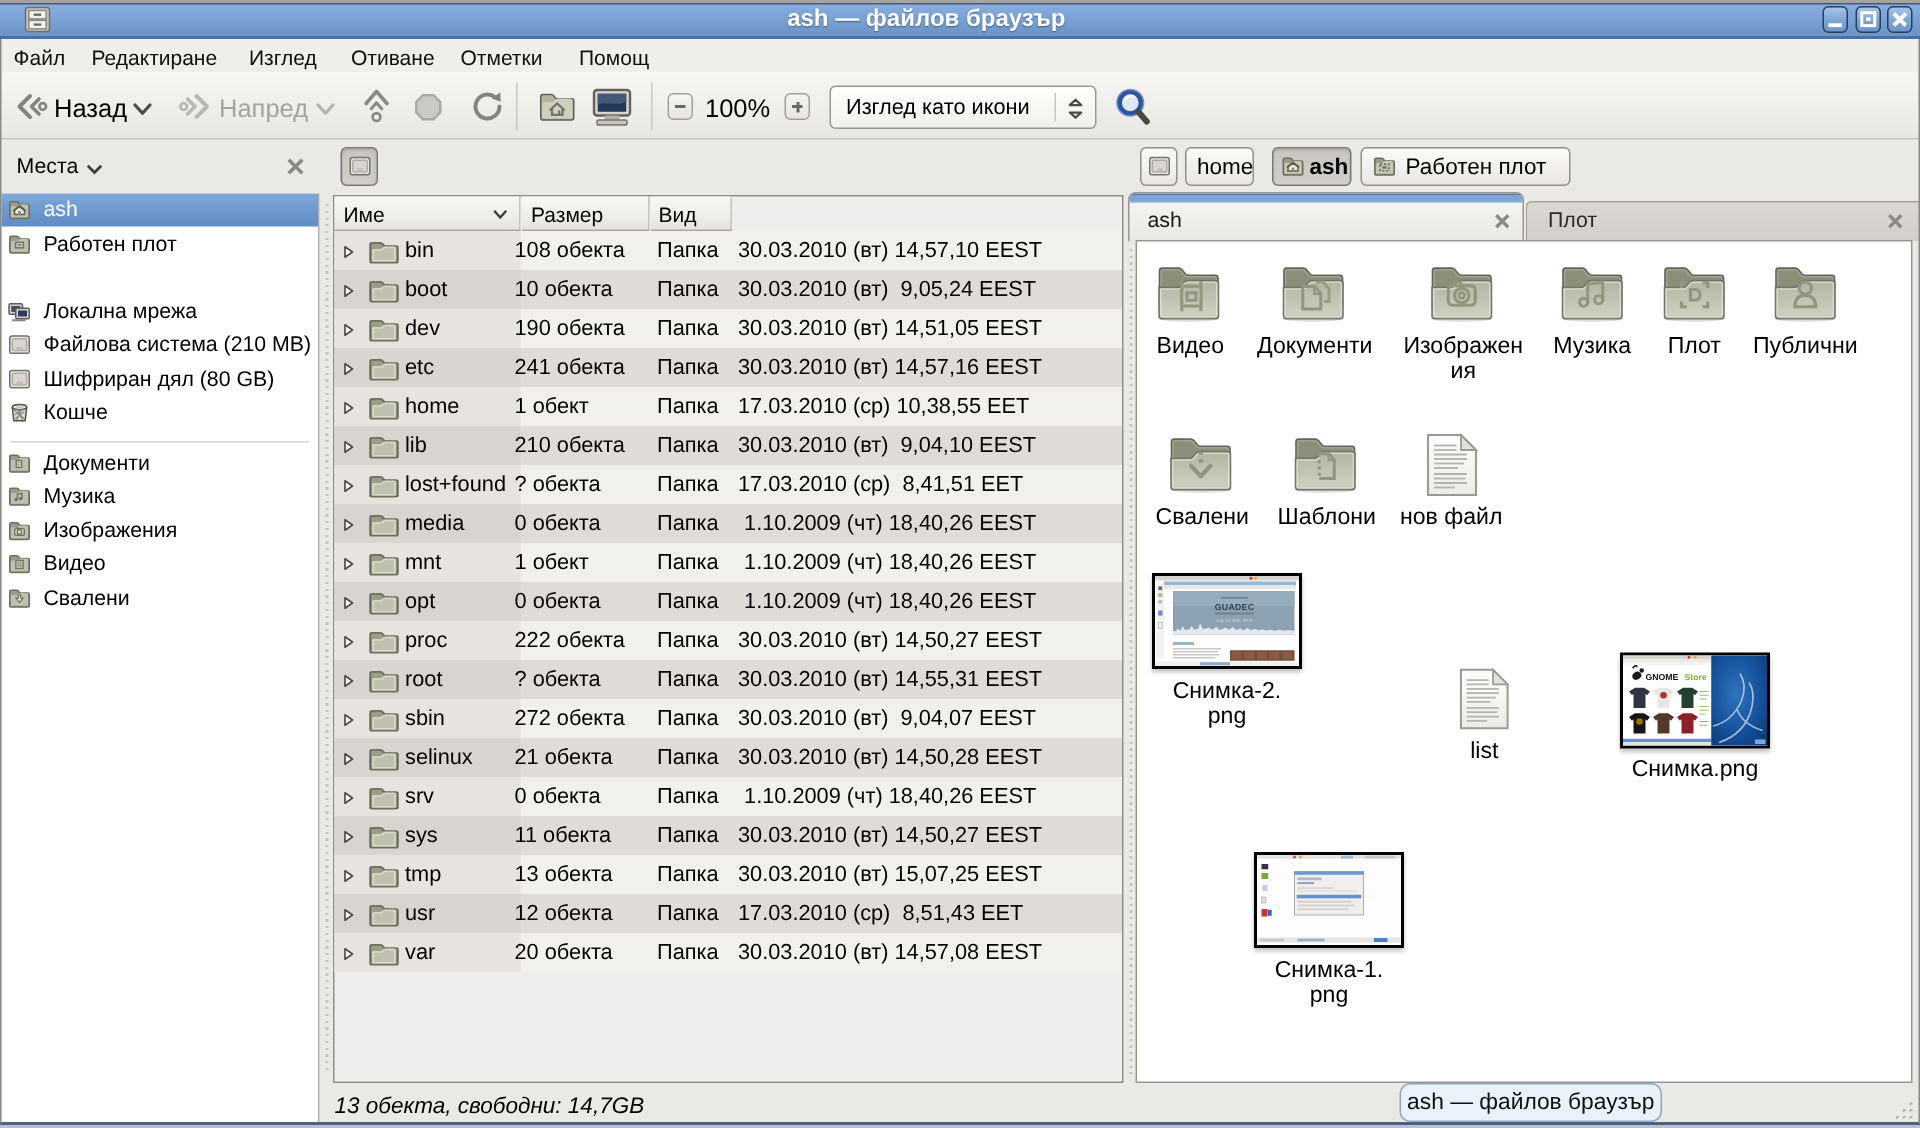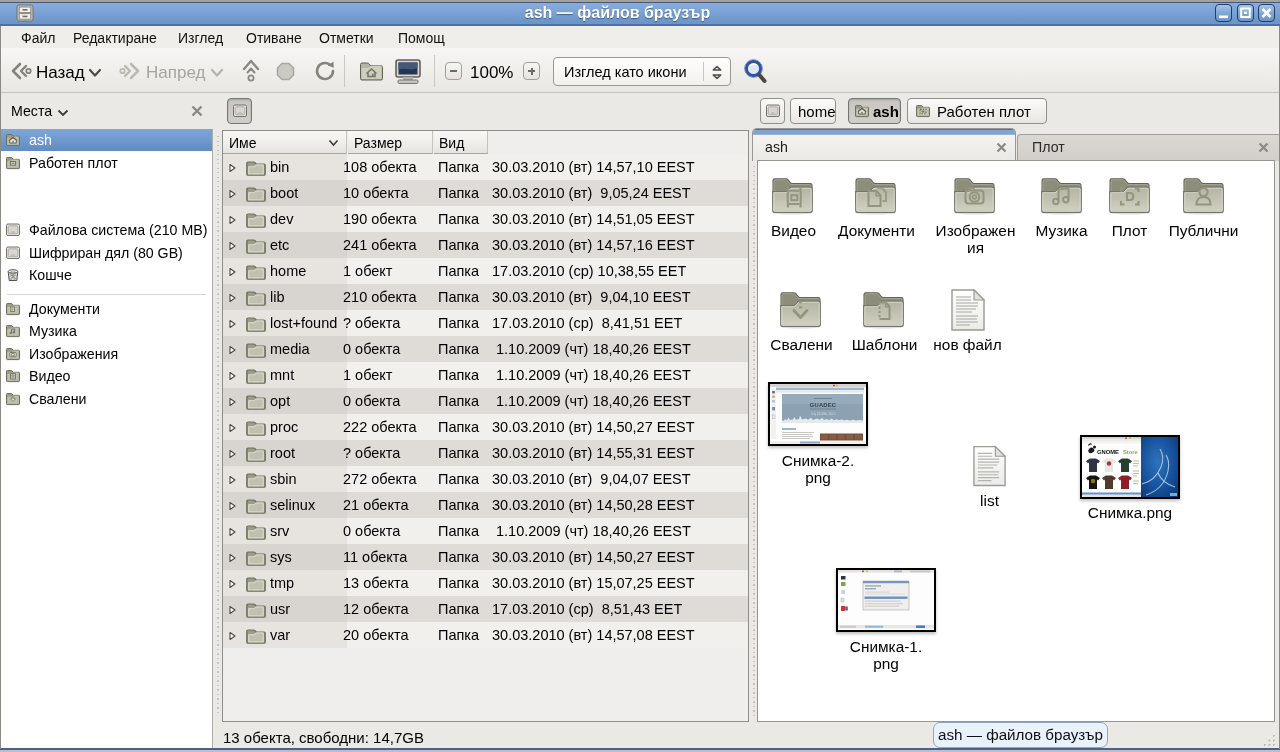--- a/index.html
+++ b/index.html
@@ -12,21 +12,21 @@
 #titlebar { left:0; top:0; width:1280px; height:26px;
   background:linear-gradient(#8db1df 0%, #7ba3d6 45%, #7097c9 78%, #6d94c6 100%);
   box-shadow:inset 0 2px 0 #a5a19b, inset 0 3px 0 #44597c, inset 0 -2px 0 #4a72a6; }
 #title-text { left:0; top:4px; width:1235px; text-align:center; color:#fff; font-size:16px; font-weight:bold;
   text-shadow:0 1px 1px rgba(20,40,70,.55); }
 .winbtn { top:4px; width:17px; height:18px; border:1px solid #223f63; border-radius:4px;
   background:linear-gradient(#a9c4e8 0%, #7fa7d6 50%, #6b95c9 100%); }
 
 
 #menubar { left:0; top:26px; width:1280px; height:22px; background:#f0eeea; }
-#menubar .mi { position:absolute; top:4px; font-size:14px; color:#101010;margin-left:12px; }
+#menubar .mi { position:absolute; top:4px; font-size:14px; color:#101010; }
 
 
 #toolbar { left:0; top:48px; width:1280px; height:45px;
   background:linear-gradient(#f7f6f4, #e9e7e3); border-bottom:1px solid #c6c3bd; }
 .tbtext { position:absolute; font-size:17px; color:#000; }
 .dis { color:#a5a59e; }
 .tsep { position:absolute; top:55px; width:1px; height:32px; background:#cac7c1; }
 .zbtn { position:absolute; top:62px; width:17px; height:18px; border:1px solid #a29f99; border-radius:4px;
   background:linear-gradient(#f6f5f3,#e7e4e0); }
 .zbtn i { position:absolute; left:4px; top:7px; width:7px; height:2px; background:#6b6b64; }
@@ -62,21 +62,21 @@
 .lrow .date { position:absolute; left:269px; top:5px; }
 .lrow .ficon { position:absolute; left:20.5px; top:4.5px; }
 .lrow .exp { position:absolute; left:3.5px; top:8px; }
 
 
 #iconview { left:757px; top:160px; width:518px; height:562px; border:1px solid #96988f; background:#fff; }
 .ilabel { position:absolute; font-size:15.4px; color:#000; text-align:center; line-height:17px; }
 .thumb { position:absolute; border:2px solid #000; background:#fff; box-shadow:0 2px 3px rgba(0,0,0,.25); }
 
 
-#status { left:223px; top:729px; font-size:15px; color:#000; }
+#status { left:223px; top:729px; font-size:15px; color:#000;font-style:italic; }
 #tooltip { left:933px; top:722px; width:175px; height:26px; background:#e9f1fb; border:1px solid #8fa5c8;
   border-radius:7px; text-align:center; font-size:15.2px; color:#111; line-height:24px; }
 #botline { left:0; top:748px; width:1280px; height:2px; background:#4d6283; }
 #botline2 { left:0; top:750px; width:1280px; height:2px; background:#b7c0cf; }
 </style>
 </head>
 <body>
 <svg width="0" height="0" style="position:absolute">
 <defs>
 <linearGradient id="fg48" x1="0" y1="0" x2="0" y2="1">
@@ -250,20 +250,30 @@
     </div>
 <div class="srow" style="top:22.5px;">
       <svg class="ic" width="16" height="16" viewBox="0 0 16 16">
         <path d="M1.5 12.8 L1.5 3.4 Q1.5 2.5 2.4 2.5 L6.2 2.5 Q6.8 2.5 7.2 3 L8.2 4.3 L13.7 4.3 Q14.5 4.3 14.5 5.1 L14.5 12.8 Q14.5 13.6 13.6 13.6 L2.4 13.6 Q1.5 13.6 1.5 12.8 Z" fill="#9b9c88" stroke="#6e6f5d"></path>
         <path d="M2.3 12.8 L2.3 6.2 Q2.3 5.7 2.9 5.7 L6 5.7 Q6.5 5.7 6.9 5.3 L7.6 4.7 Q7.9 4.4 8.4 4.4 L13 4.4 Q13.7 4.4 13.7 5.1 L13.7 12.8 Z" fill="#c0c0b0"></path>
         <rect x="5.4" y="6.6" width="5.2" height="3.6" fill="#e3e1d4" stroke="#6e6f5d" stroke-width="1"></rect>
         <rect x="6.6" y="7.6" width="2.8" height="1.6" fill="#8f907c"></rect>
       </svg>
       <span class="lbl" style="">Работен плот</span>
     </div>
+<div class="srow" style="top:67.5px;">
+      <svg class="ic" width="16" height="16" viewBox="0 0 16 16">
+        <rect x="1" y="2.5" width="9" height="7" rx="1" fill="#d7d4cf" stroke="#5c5a55"></rect>
+        <rect x="2.5" y="4" width="6" height="4" fill="#3c4c6a"></rect>
+        <rect x="5.5" y="5.5" width="9" height="7" rx="1" fill="#d7d4cf" stroke="#5c5a55"></rect>
+        <rect x="7" y="7" width="6" height="4" fill="#2c3d5c"></rect>
+        <rect x="3" y="12.8" width="9" height="1.4" fill="#8c8a84"></rect>
+      </svg>
+      <span class="lbl" style="">Локална мрежа</span>
+    </div>
 <div class="srow" style="top:90px;">
       <svg class="ic" width="16" height="16" viewBox="0 0 16 16">
         <use href="#drive16"></use>
       </svg>
       <span class="lbl" style="">Файлова система (210 MB)</span>
     </div>
 <div class="srow" style="top:112.5px;text-align:right;">
       <svg class="ic" width="16" height="16" viewBox="0 0 16 16">
         <use href="#drive16"></use>
       </svg>

